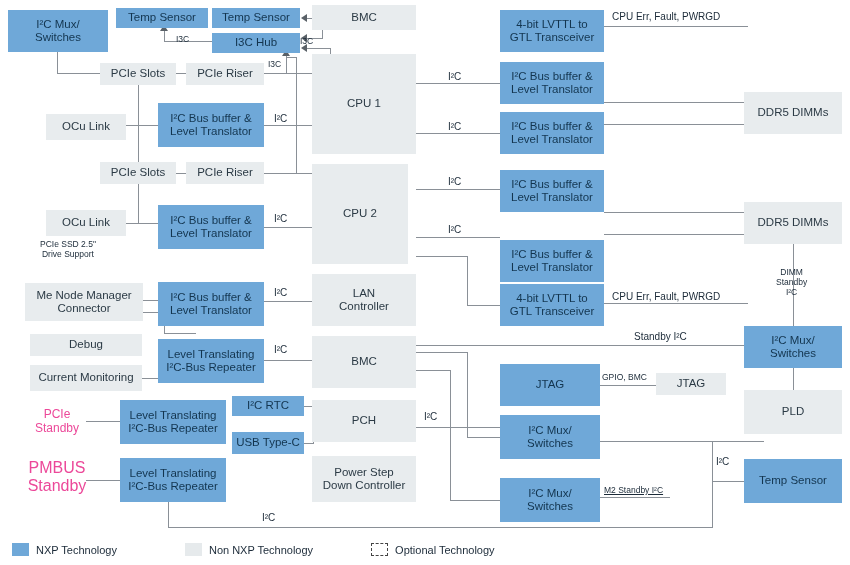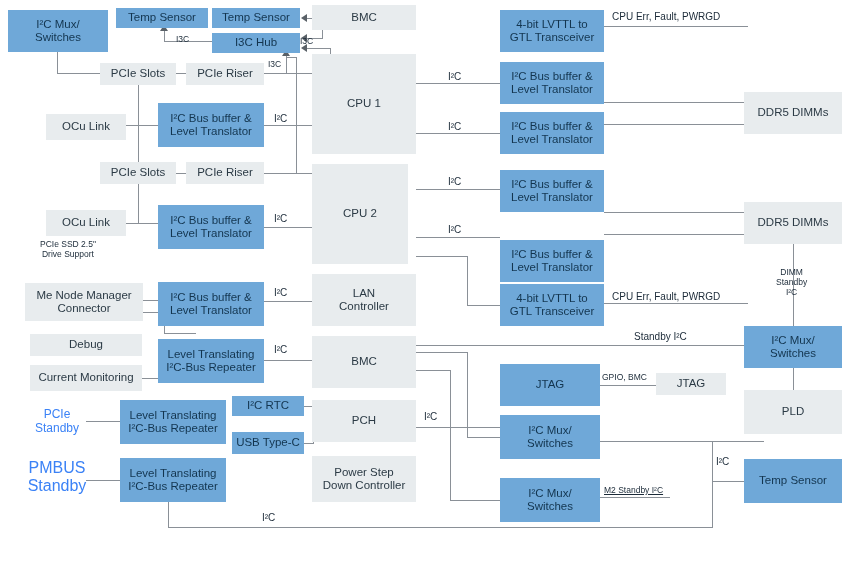--- a/index.html
+++ b/index.html
@@ -1,21 +1,21 @@
 <!DOCTYPE html>
 <html><head>
 <meta charset="utf-8">
 <style>
   html,body{margin:0;padding:0;background:#ffffff;}
   body{font-family:"Liberation Sans","DejaVu Sans",sans-serif;}
   #canvas{position:relative;width:850px;height:565px;background:#ffffff;overflow:hidden;}
 
   .box{position:absolute;box-sizing:border-box;display:flex;align-items:center;
        justify-content:center;text-align:center;line-height:1.15;
-       font-size:11.5px;color:#3b82f6;z-index:3;}
+       font-size:11.5px;color:#ec4899;z-index:3;}
   .box.nxp{background:#6fa8d8;color:#13354f;}
   .box.non{background:#e8ecee;color:#2b3a45;}
   .box span{display:block;padding:0 3px;}
 
   .lbl{position:absolute;font-size:10px;color:#1b2a38;white-space:nowrap;z-index:4;}
   .lbl.sm{font-size:8.5px;}
   .lbl.ctr{text-align:center;white-space:normal;line-height:1.15;}
 
   .ln{position:absolute;background:#8a9097;z-index:1;}
   .lnh{height:1px;}
@@ -290,13 +290,27 @@
       <div class="lbl" style="left: 612px; top: 291px;">CPU Err, Fault, PWRGD</div>
       <div class="lbl" style="left: 634px; top: 331px;">Standby I²C</div>
       <div class="lbl sm" style="left: 602px; top: 372px;">GPIO, BMC</div>
       <div class="lbl sm" style="left: 604px; top: 485px; text-decoration: underline;">M2 Standby I²C</div>
       <div class="lbl" style="left: 716px; top: 456px;">I²C</div>
       <div class="lbl" style="left: 262px; top: 512px;">I²C</div>
       <div class="lbl sm ctr" style="left: 776px; top: 268px;">DIMM<br>Standby<br>I²C</div>
       <div class="lbl sm ctr" style="left: 40px; top: 240px;">PCIe SSD 2.5"<br>Drive Support</div>
     </div>
 
+  <div id="legend">
+      <div class="lg-item">
+        <span class="lg-sw nxp"></span>
+        <span>NXP Technology</span>
+      </div>
+      <div class="lg-item" style="margin-left: 68px;">
+        <span class="lg-sw non"></span>
+        <span>Non NXP Technology</span>
+      </div>
+      <div class="lg-item" style="margin-left: 58px;">
+        <span class="lg-sw opt"></span>
+        <span>Optional Technology</span>
+      </div>
+    </div>
 </div>
 
 </body></html>

